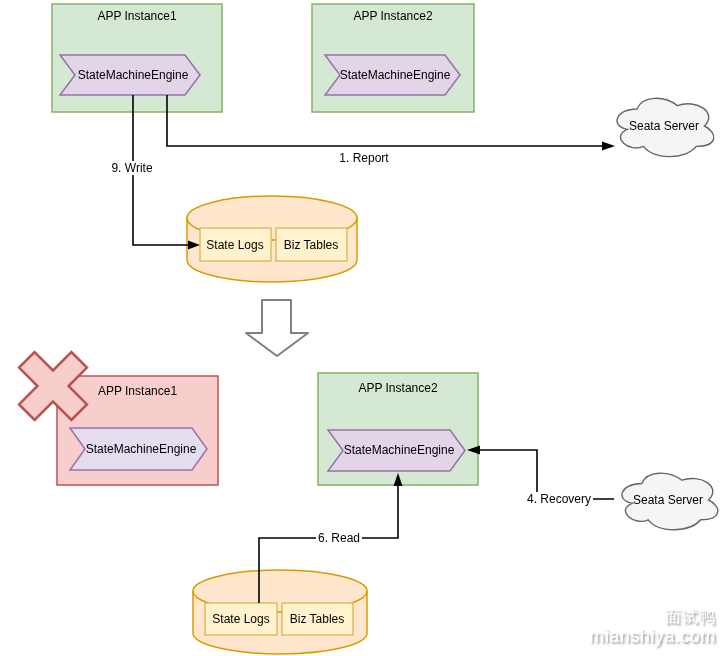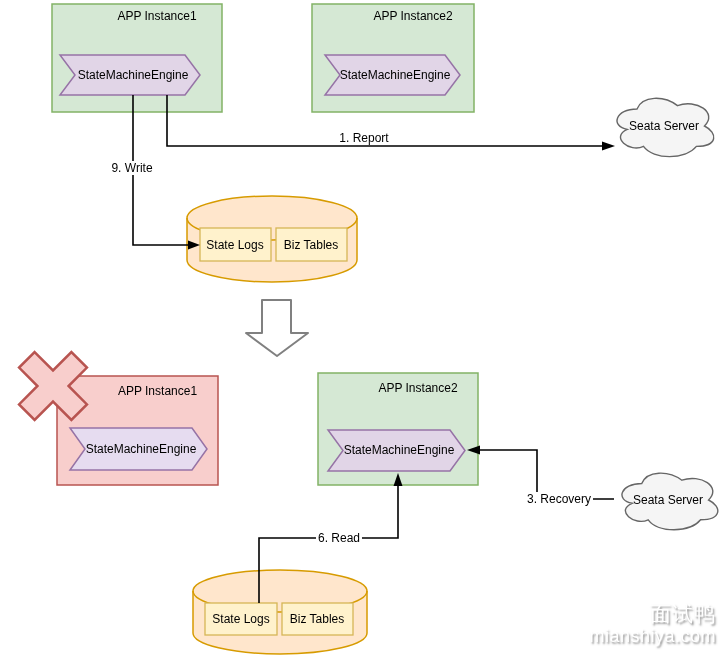--- a/index.html
+++ b/index.html
@@ -6,31 +6,31 @@
   .canvas {
     position:relative; width:728px; height:656px; background:#ffffff;
     font-family:"Liberation Sans", sans-serif; overflow:hidden;
   }
   .canvas svg { position:absolute; left:0; top:0; }
   .lbl {
     position:absolute; font-size:12px; color:#000; line-height:14px;
     white-space:nowrap;
     text-align:right;
   }
-  .boxtitle { text-align:center;padding-left:20px; }
+  .boxtitle { text-align:center; }
   .center { transform:translate(-50%,-50%); }
   .edge-lbl {
     background:#ffffff; padding:0 2px; transform:translate(-50%,-50%);
   }
   .watermark {
     position:absolute; right:12px; bottom:8px; text-align:right;
     color:#ffffff; text-shadow:1.5px 1.5px 2px rgba(140,140,140,0.9);
     line-height:1.2;
   }
-  .watermark .wm1 { font-size:21px; letter-spacing:1px; }
+  .watermark .wm1 { font-size:16px; letter-spacing:1px; }
   .watermark .wm2 { font-size:18px; letter-spacing:0.5px; }
 </style>
 </head>
 <body>
 
 <div class="canvas">
 
   <svg width="728" height="656" viewBox="0 0 728 656">
 
     <rect x="52" y="4" width="170" height="108" fill="#d5e8d4" stroke="#82b366" stroke-width="1.5"></rect>
@@ -79,31 +79,31 @@
 
     <path d="M259,603 V538 H398 V486" fill="none" stroke="#000000" stroke-width="1.6"></path>
     <polygon points="398,473 393.5,486 402.5,486" fill="#000000"></polygon>
   </svg>
 
   <div class="lbl boxtitle" style="left:52px; top:9px; width:170px;">APP Instance1</div>
   <div class="lbl boxtitle" style="left:312px; top:9px; width:162px;">APP Instance2</div>
   <div class="lbl center" style="left:133px; top:75px;">StateMachineEngine</div>
   <div class="lbl center" style="left:395px; top:75px;">StateMachineEngine</div>
   <div class="lbl center" style="left:664px; top:126px;">Seata Server</div>
-  <div class="lbl edge-lbl" style="left:364px; top:138px;">1. Report</div>
+  <div class="lbl edge-lbl" style="left:364px; top:158px;">1. Report</div>
   <div class="lbl edge-lbl" style="left:132px; top:168px;">9. Write</div>
   <div class="lbl center" style="left:235px; top:245px;">State Logs</div>
   <div class="lbl center" style="left:311px; top:245px;">Biz Tables</div>
 
   <div class="lbl boxtitle" style="left:57px; top:384px; width:161px;">APP Instance1</div>
   <div class="lbl boxtitle" style="left:318px; top:381px; width:160px;">APP Instance2</div>
   <div class="lbl center" style="left:141px; top:449px;">StateMachineEngine</div>
   <div class="lbl center" style="left:399px; top:450px;">StateMachineEngine</div>
   <div class="lbl center" style="left:668px; top:500px;">Seata Server</div>
-  <div class="lbl edge-lbl" style="left:559px; top:499px;">3. Recovery</div>
+  <div class="lbl edge-lbl" style="left:559px; top:499px;">4. Recovery</div>
   <div class="lbl edge-lbl" style="left:339px; top:538px;">6. Read</div>
   <div class="lbl center" style="left:241px; top:619px;">State Logs</div>
   <div class="lbl center" style="left:317px; top:619px;">Biz Tables</div>
 
   <div class="watermark">
     <div class="wm1">面试鸭</div>
     <div class="wm2">mianshiya.com</div>
   </div>
 
 </div>

